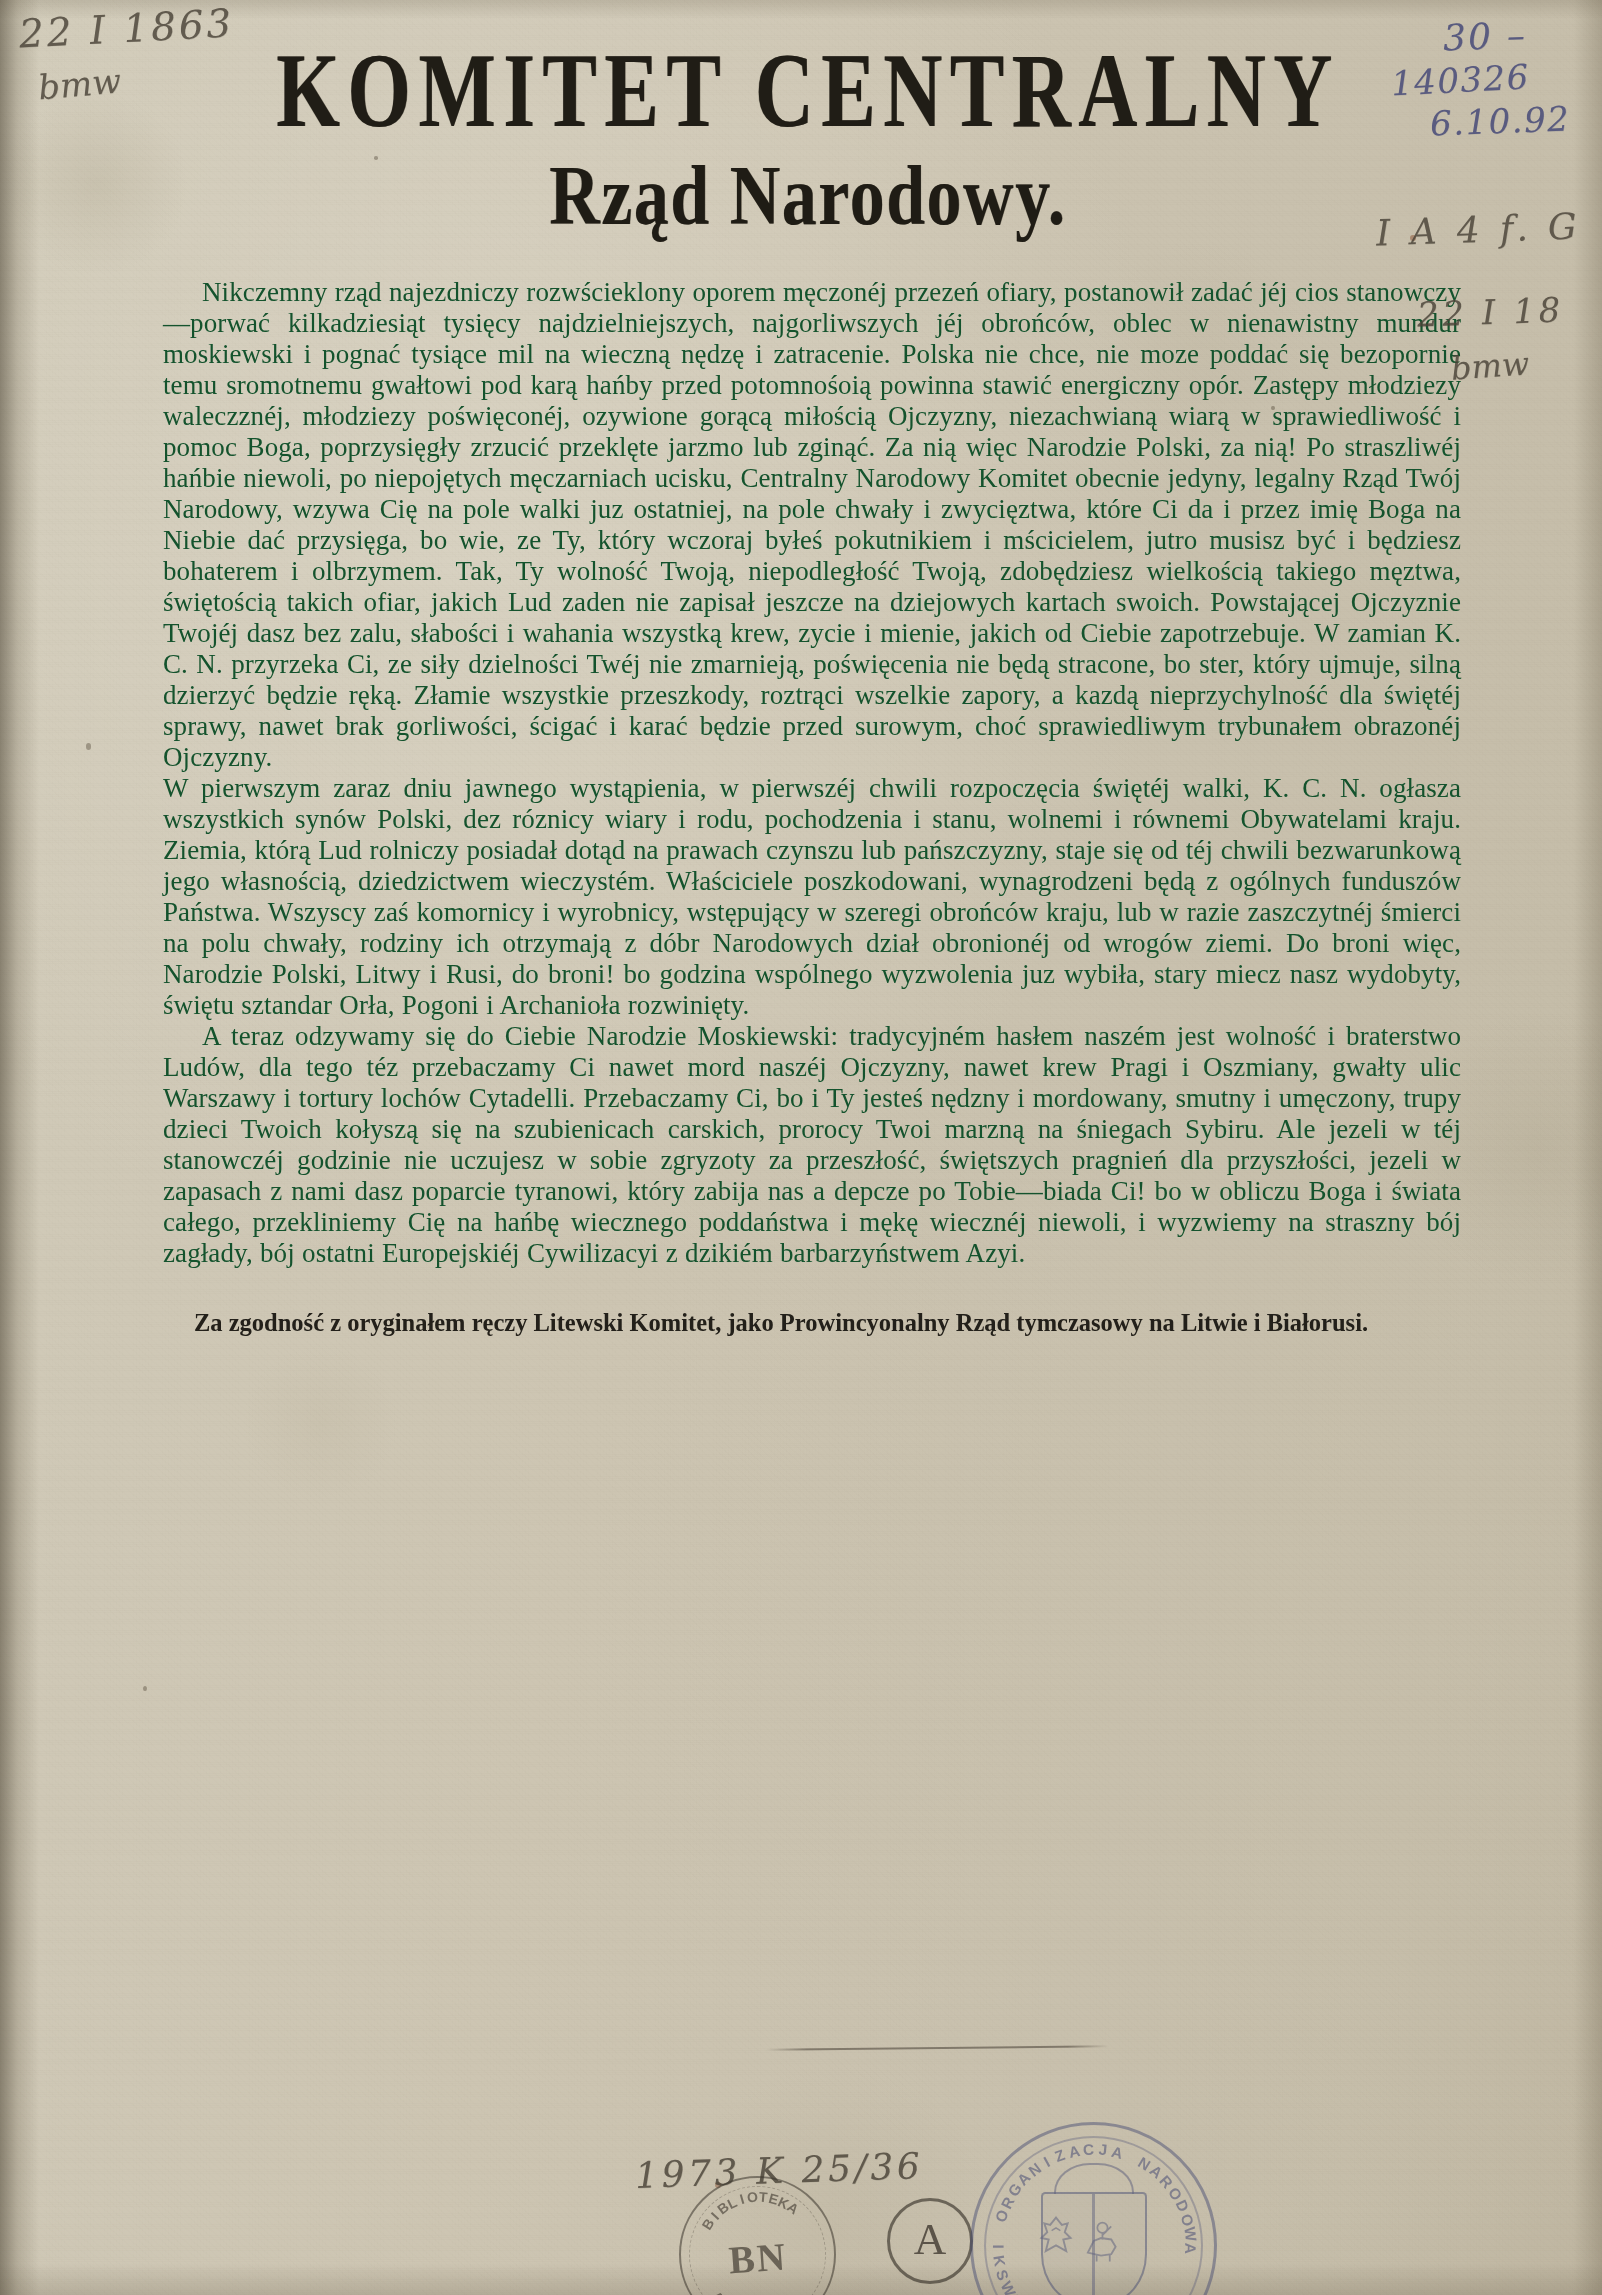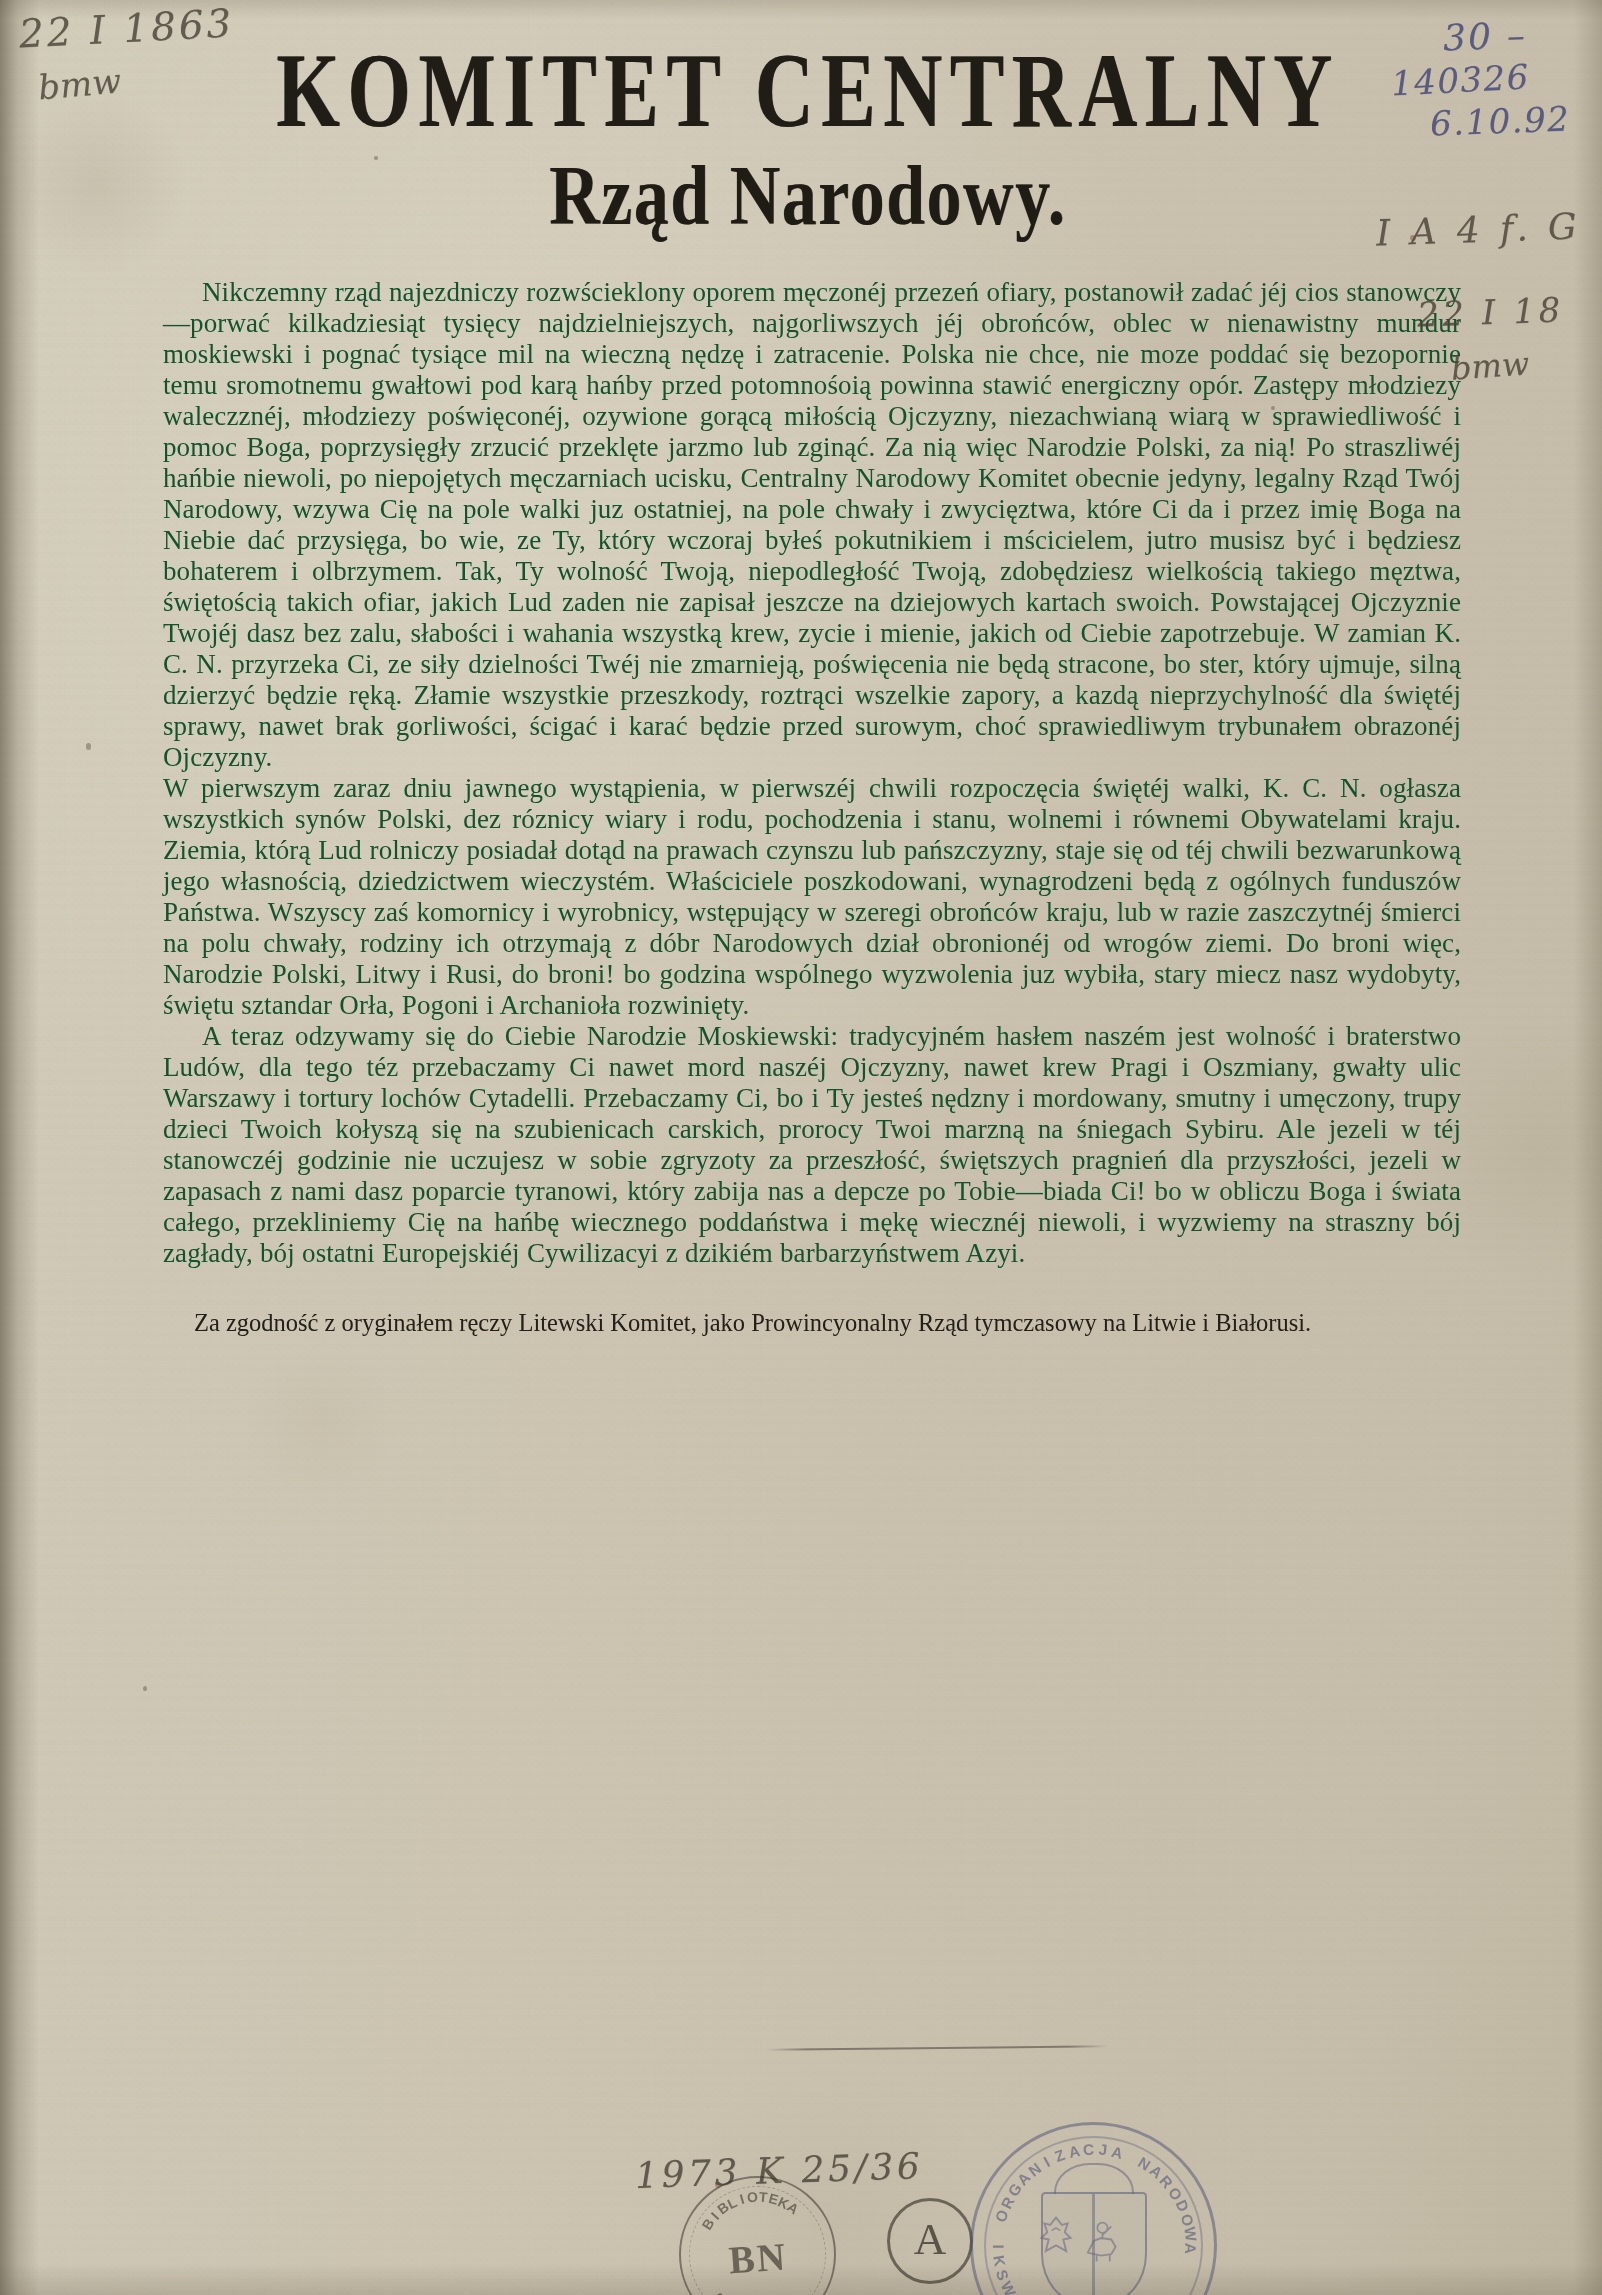--- a/index.html
+++ b/index.html
@@ -341,21 +341,21 @@
     <h2 class="headline2">Rząd Narodowy.</h2>
 
     <div class="body">
       <p class="indent">Nikczemny rząd najezdniczy rozwścieklony oporem męczonéj przezeń ofiary, postanowił zadać jéj cios stanowczy—porwać kilkadziesiąt tysięcy najdzielniejszych, najgorliwszych jéj obrońców, oblec w nienawistny mundur moskiewski i pognać tysiące mil na wieczną nędzę i zatracenie. Polska nie chce, nie moze poddać się bezopornie temu sromotnemu gwałtowi pod karą hańby przed potomnośoią powinna stawić energiczny opór. Zastępy młodziezy waleczznéj, młodziezy poświęconéj, ozywione gorącą miłością Ojczyzny, niezachwianą wiarą w sprawiedliwość i pomoc Boga, poprzysięgły zrzucić przeklęte jarzmo lub zginąć. Za nią więc Narodzie Polski, za nią! Po straszliwéj hańbie niewoli, po niepojętych męczarniach ucisku, Centralny Narodowy Komitet obecnie jedyny, legalny Rząd Twój Narodowy, wzywa Cię na pole walki juz ostatniej, na pole chwały i zwycięztwa, które Ci da i przez imię Boga na Niebie dać przysięga, bo wie, ze Ty, który wczoraj byłeś pokutnikiem i mścicielem, jutro musisz być i będziesz bohaterem i olbrzymem. Tak, Ty wolność Twoją, niepodległość Twoją, zdobędziesz wielkością takiego męztwa, świętością takich ofiar, jakich Lud zaden nie zapisał jeszcze na dziejowych kartach swoich. Powstającej Ojczyznie Twojéj dasz bez zalu, słabości i wahania wszystką krew, zycie i mienie, jakich od Ciebie zapotrzebuje. W zamian K. C. N. przyrzeka Ci, ze siły dzielności Twéj nie zmarnieją, poświęcenia nie będą stracone, bo ster, który ujmuje, silną dzierzyć będzie ręką. Złamie wszystkie przeszkody, roztrąci wszelkie zapory, a kazdą nieprzychylność dla świętéj sprawy, nawet brak gorliwości, ścigać i karać będzie przed surowym, choć sprawiedliwym trybunałem obrazonéj Ojczyzny.</p>
       <p>W pierwszym zaraz dniu jawnego wystąpienia, w pierwszéj chwili rozpoczęcia świętéj walki, K. C. N. ogłasza wszystkich synów Polski, dez róznicy wiary i rodu, pochodzenia i stanu, wolnemi i równemi Obywatelami kraju. Ziemia, którą Lud rolniczy posiadał dotąd na prawach czynszu lub pańszczyzny, staje się od téj chwili bezwarunkową jego własnością, dziedzictwem wieczystém. Właściciele poszkodowani, wynagrodzeni będą z ogólnych funduszów Państwa. Wszyscy zaś komornicy i wyrobnicy, wstępujący w szeregi obrońców kraju, lub w razie zaszczytnéj śmierci na polu chwały, rodziny ich otrzymają z dóbr Narodowych dział obronionéj od wrogów ziemi. Do broni więc, Narodzie Polski, Litwy i Rusi, do broni! bo godzina wspólnego wyzwolenia juz wybiła, stary miecz nasz wydobyty, świętu sztandar Orła, Pogoni i Archanioła rozwinięty.</p>
       <p class="indent">A teraz odzywamy się do Ciebie Narodzie Moskiewski: tradycyjném hasłem naszém jest wolność i braterstwo Ludów, dla tego téz przebaczamy Ci nawet mord naszéj Ojczyzny, nawet krew Pragi i Oszmiany, gwałty ulic Warszawy i tortury lochów Cytadelli. Przebaczamy Ci, bo i Ty jesteś nędzny i mordowany, smutny i umęczony, trupy dzieci Twoich kołyszą się na szubienicach carskich, prorocy Twoi marzną na śniegach Sybiru. Ale jezeli w téj stanowczéj godzinie nie uczujesz w sobie zgryzoty za przeszłość, świętszych pragnień dla przyszłości, jezeli w zapasach z nami dasz poparcie tyranowi, który zabija nas a depcze po Tobie—biada Ci! bo w obliczu Boga i świata całego, przekliniemy Cię na hańbę wiecznego poddaństwa i mękę wiecznéj niewoli, i wyzwiemy na straszny bój zagłady, bój ostatni Europejskiéj Cywilizacyi z dzikiém barbarzyństwem Azyi.</p>
     </div>
 
 
     <div class="closing">
-      <p class="ind" style="margin:0;">Za zgodność z oryginałem ręczy Litewski Komitet, jako Prowincyonalny Rząd tymczasowy na Litwie i Białorusi.</p>
+      <p class="ind" style="margin:0;font-weight:bold;">Za zgodność z oryginałem ręczy Litewski Komitet, jako Prowincyonalny Rząd tymczasowy na Litwie i Białorusi.</p>
     </div>
   </div>
 
   <div class="pen-rule"></div>
 
   <div class="hand pencil" id="ann-date-tl">22 I 1863</div>
 
   <div class="hand pencil" id="ann-init-tl">bmw</div>
 
   <div class="hand ink" id="ann-num30">30 –</div>

